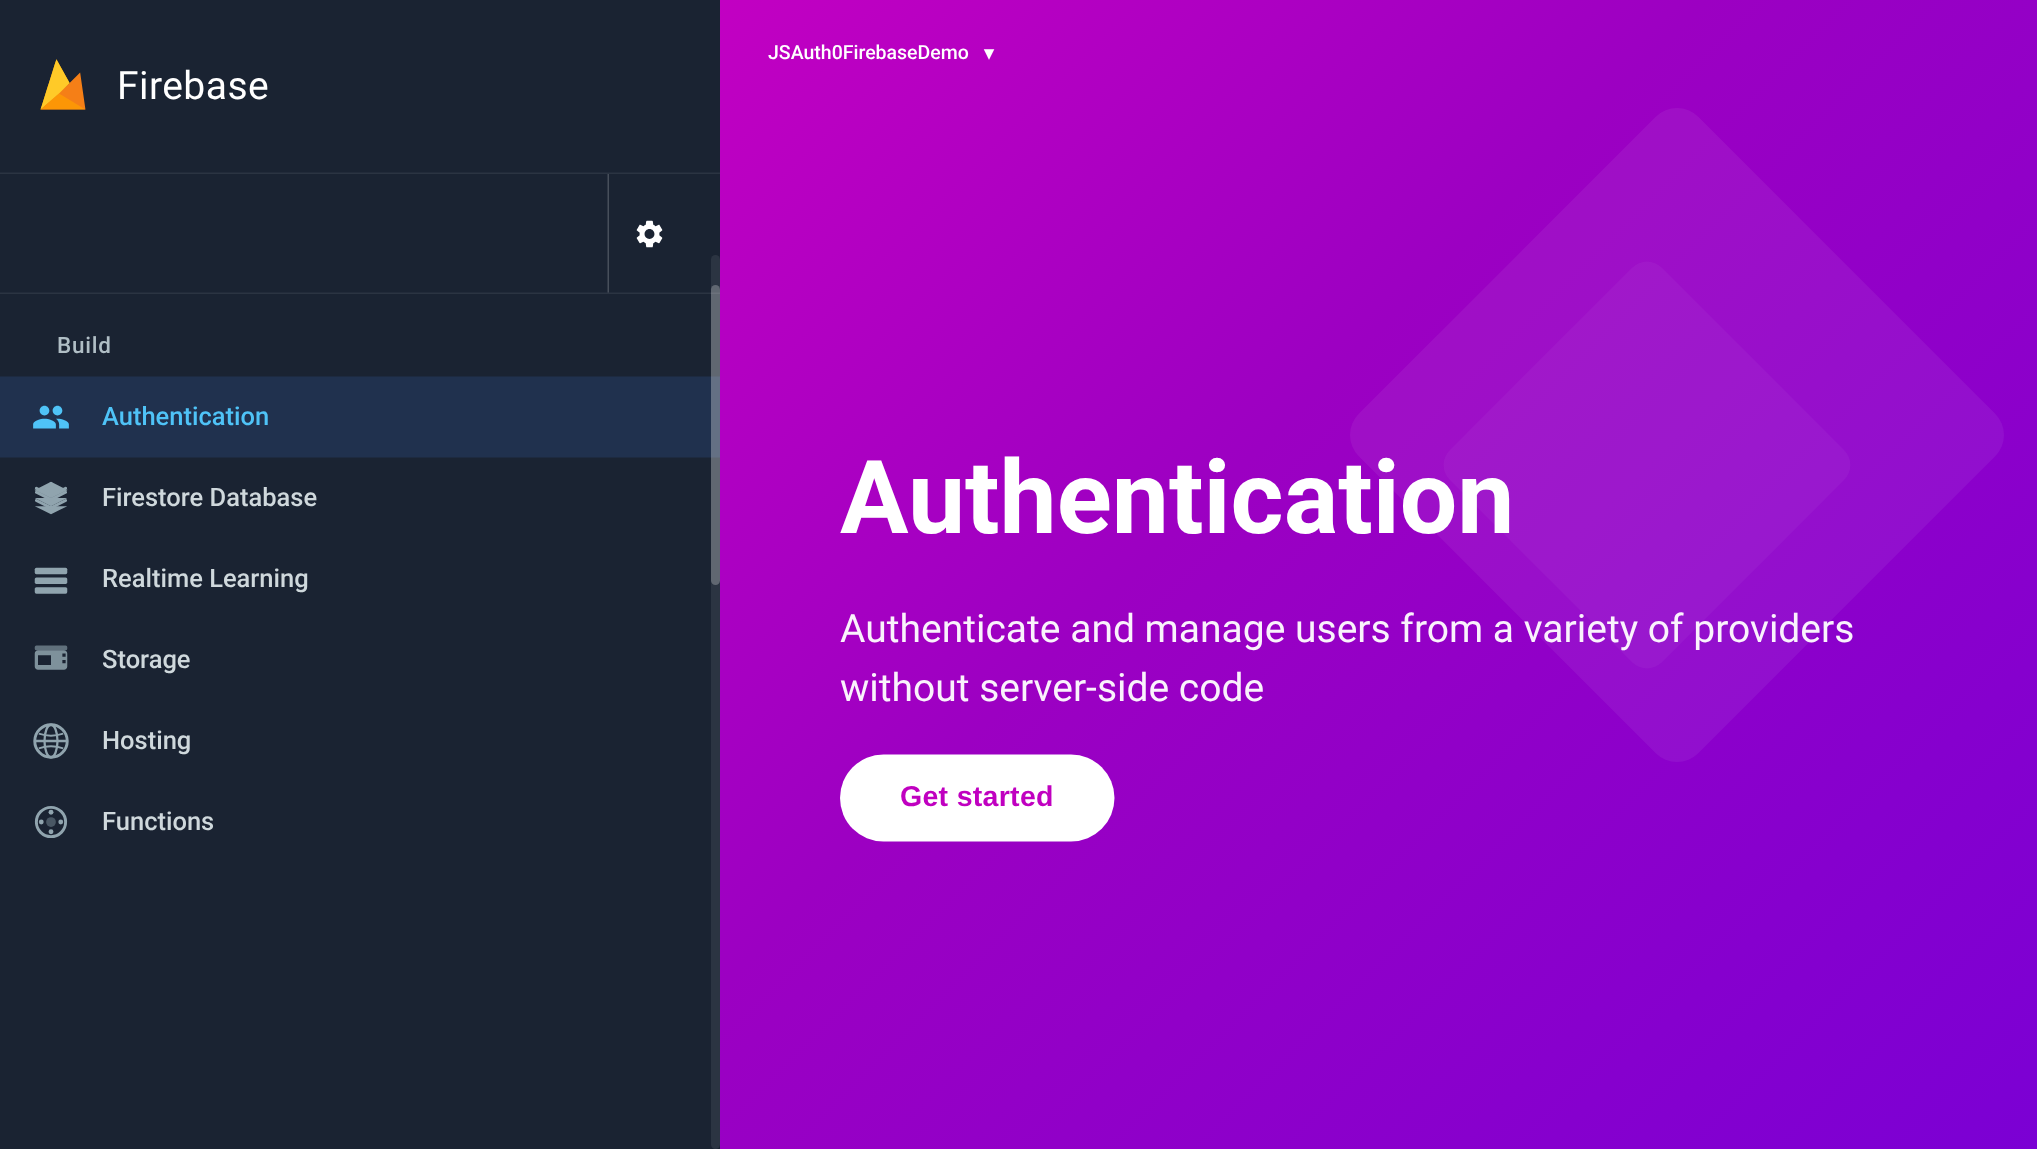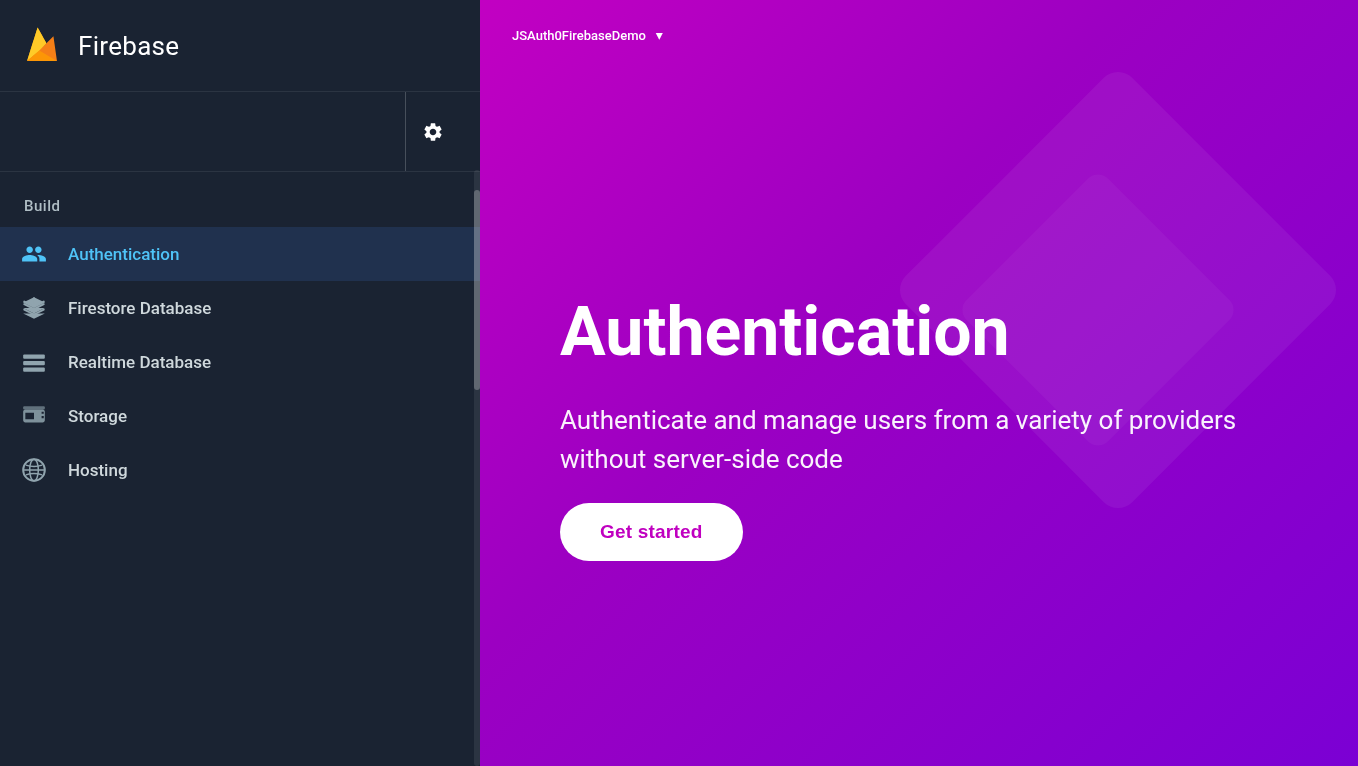--- a/index.html
+++ b/index.html
@@ -19,21 +19,21 @@
       display: flex;
       flex-direction: column;
       height: 766px;
       position: relative;
     }
 
     .sidebar-header {
       display: flex;
       align-items: center;
       padding: 0 20px;
-      height: 92px;
+      height: 116px;
       border-bottom: 1px solid rgba(255,255,255,0.08);
     }
 
     .firebase-logo {
       width: 44px;
       height: 44px;
       margin-right: 14px;
       flex-shrink: 0;
     }
 
@@ -76,20 +76,21 @@
       border-left: 1px solid rgba(255,255,255,0.2);
       display: flex;
       align-items: center;
       justify-content: center;
       height: 100%;
       padding: 0 16px;
     }
 
     .build-section {
       padding: 24px 20px 8px 24px;
+      margin-left: 14px;
     }
 
     .build-label {
       color: #b0bec5;
       font-size: 15px;
       font-weight: 500;
       letter-spacing: 0.5px;
     }
 
     .nav-items {
@@ -313,21 +314,21 @@
     </div>
 
     <div class="nav-item">
       <span class="nav-item-icon">
         <svg width="26" height="26" viewBox="0 0 24 24" fill="#90a4ae">
           <rect x="2" y="5" width="20" height="4" rx="1" fill="#90a4ae"></rect>
           <rect x="2" y="11" width="20" height="4" rx="1" fill="#90a4ae"></rect>
           <rect x="2" y="17" width="20" height="4" rx="1" fill="#90a4ae"></rect>
         </svg>
       </span>
-      <span class="nav-item-label">Realtime Database</span>
+      <span class="nav-item-label">Realtime Learning</span>
     </div>
 
     <div class="nav-item">
       <span class="nav-item-icon">
         <svg width="26" height="26" viewBox="0 0 24 24" fill="#90a4ae">
           <path d="M20 6H4c-1.1 0-2 .9-2 2v8c0 1.1.9 2 2 2h16c1.1 0 2-.9 2-2V8c0-1.1-.9-2-2-2zm-8 9H4V9h8v6zm9-1h-2v-2h2v2zm0-4h-2V8h2v2z" opacity="0.85"></path>
           <rect x="2" y="3" width="20" height="3" rx="1" fill="#90a4ae" opacity="0.6"></rect>
         </svg>
       </span>
       <span class="nav-item-label">Storage</span>
@@ -339,20 +340,33 @@
           <circle cx="12" cy="12" r="10" stroke="#90a4ae" stroke-width="1.8" fill="none"></circle>
           <ellipse cx="12" cy="12" rx="4" ry="10" stroke="#90a4ae" stroke-width="1.4" fill="none"></ellipse>
           <line x1="2" y1="12" x2="22" y2="12" stroke="#90a4ae" stroke-width="1.4"></line>
           <path d="M4.5 7.5 Q12 10 19.5 7.5" stroke="#90a4ae" stroke-width="1.2" fill="none"></path>
           <path d="M4.5 16.5 Q12 14 19.5 16.5" stroke="#90a4ae" stroke-width="1.2" fill="none"></path>
         </svg>
       </span>
       <span class="nav-item-label">Hosting</span>
     </div>
 
+    <div class="nav-item">
+      <span class="nav-item-icon">
+        <svg width="26" height="26" viewBox="0 0 24 24" fill="#90a4ae">
+          <circle cx="12" cy="12" r="9" stroke="#90a4ae" stroke-width="1.8" fill="none"></circle>
+          <circle cx="12" cy="12" r="3" fill="#90a4ae" opacity="0.4"></circle>
+          <circle cx="6" cy="12" r="1.5" fill="#90a4ae"></circle>
+          <circle cx="18" cy="12" r="1.5" fill="#90a4ae"></circle>
+          <circle cx="12" cy="6" r="1.5" fill="#90a4ae"></circle>
+          <circle cx="12" cy="18" r="1.5" fill="#90a4ae"></circle>
+        </svg>
+      </span>
+      <span class="nav-item-label">Functions</span>
+    </div>
 
 
   </div>
 
   <div class="sidebar-scroll">
     <div class="sidebar-scroll-thumb"></div>
   </div>
 </div>
 
 <div class="main-content">

